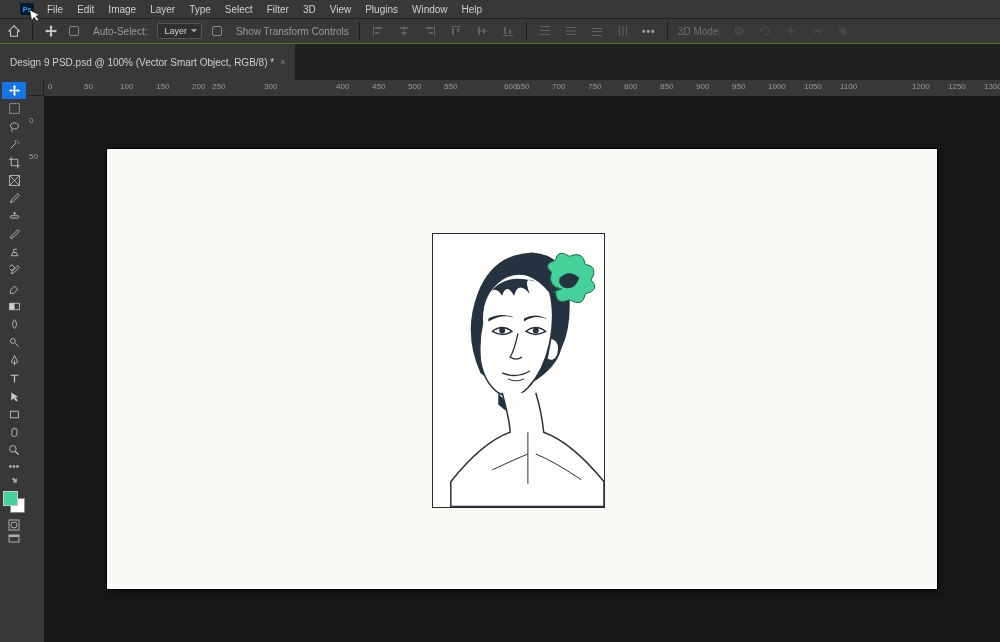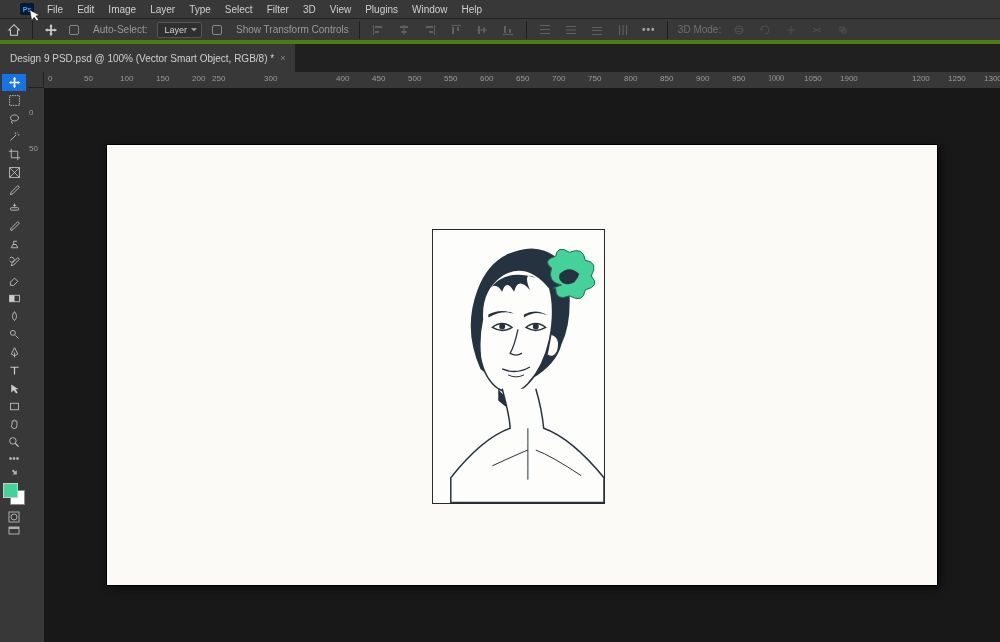--- a/index.html
+++ b/index.html
@@ -60,21 +60,21 @@
     color: #fff;
     z-index: 1000;
     transform: rotate(-10deg);
   }
 
   
   .optionsbar {
     height: 26px;
     background: var(--bg-med);
     border-top: 1px solid #222;
-    border-bottom: 4px solid #4d7c0f;
+    border-bottom: 1px solid #4d7c0f;
     display: flex;
     align-items: center;
     padding: 0 6px;
     gap: 10px;
   }
   .opt-icon {
     width: 16px; height: 16px;
     display: flex; align-items: center; justify-content: center;
     color: #ccc;
     font-size: 12px;
@@ -106,21 +106,21 @@
     transform: translateY(-30%);
     border: 3px solid transparent;
     border-top-color: #aaa;
   }
   .sep { width: 1px; height: 18px; background: #1f1f1f; }
   .opt-btn { width: 16px; height: 16px; display:flex; align-items:center; justify-content:center; opacity:.35; }
   .opt-btn svg { display:block; }
 
   
   .tabbar {
-    height: 28px;
+    height: 36px;
     background: #202020;
     display: flex;
     align-items: stretch;
   }
   .tab {
     background: var(--bg-med);
     padding: 3px 10px;
     font-size: 10px;
     color: var(--text-grey);
     display: flex;
@@ -533,31 +533,31 @@
         <span class="ruler-tick" style="left: 92px;">100</span>
         <span class="ruler-tick" style="left: 128px;">150</span>
         <span class="ruler-tick" style="left: 164px;">200</span>
         <span class="ruler-tick" style="left: 184px;">250</span>
         <span class="ruler-tick" style="left: 236px;">300</span>
         <span class="ruler-tick" style="left: 272px; margin-top: 16px;">350</span>
         <span class="ruler-tick" style="left: 308px;">400</span>
         <span class="ruler-tick" style="left: 344px;">450</span>
         <span class="ruler-tick" style="left: 380px;">500</span>
         <span class="ruler-tick" style="left: 416px;">550</span>
-        <span class="ruler-tick" style="left: 452px;">600</span>
+        <span class="ruler-tick" style="left: 476px;">600</span>
         <span class="ruler-tick" style="left: 488px;">650</span>
         <span class="ruler-tick" style="left: 524px;">700</span>
         <span class="ruler-tick" style="left: 560px;">750</span>
         <span class="ruler-tick" style="left: 596px;">800</span>
         <span class="ruler-tick" style="left: 632px;">850</span>
         <span class="ruler-tick" style="left: 668px;">900</span>
         <span class="ruler-tick" style="left: 704px;">950</span>
-        <span class="ruler-tick" style="left: 740px; font-family: Liberation Serif, serif;">1000</span>
+        <span class="ruler-tick" style="left: 740px;">1000</span>
         <span class="ruler-tick" style="left: 776px;">1050</span>
-        <span class="ruler-tick" style="left: 812px;">1900</span>
+        <span class="ruler-tick" style="left: 812px;">1100</span>
         <span class="ruler-tick" style="left: 876px; margin-top: 20px;">1150</span>
         <span class="ruler-tick" style="left: 884px;">1200</span>
         <span class="ruler-tick" style="left: 920px;">1250</span>
         <span class="ruler-tick" style="left: 956px;">1300</span>
       </div>
     <div class="canvas-row">
       <div class="ruler-v">
           <span class="tick" style="top: 20px;">0</span>
           <span class="tick" style="top: 56px;">50</span>
         </div>

